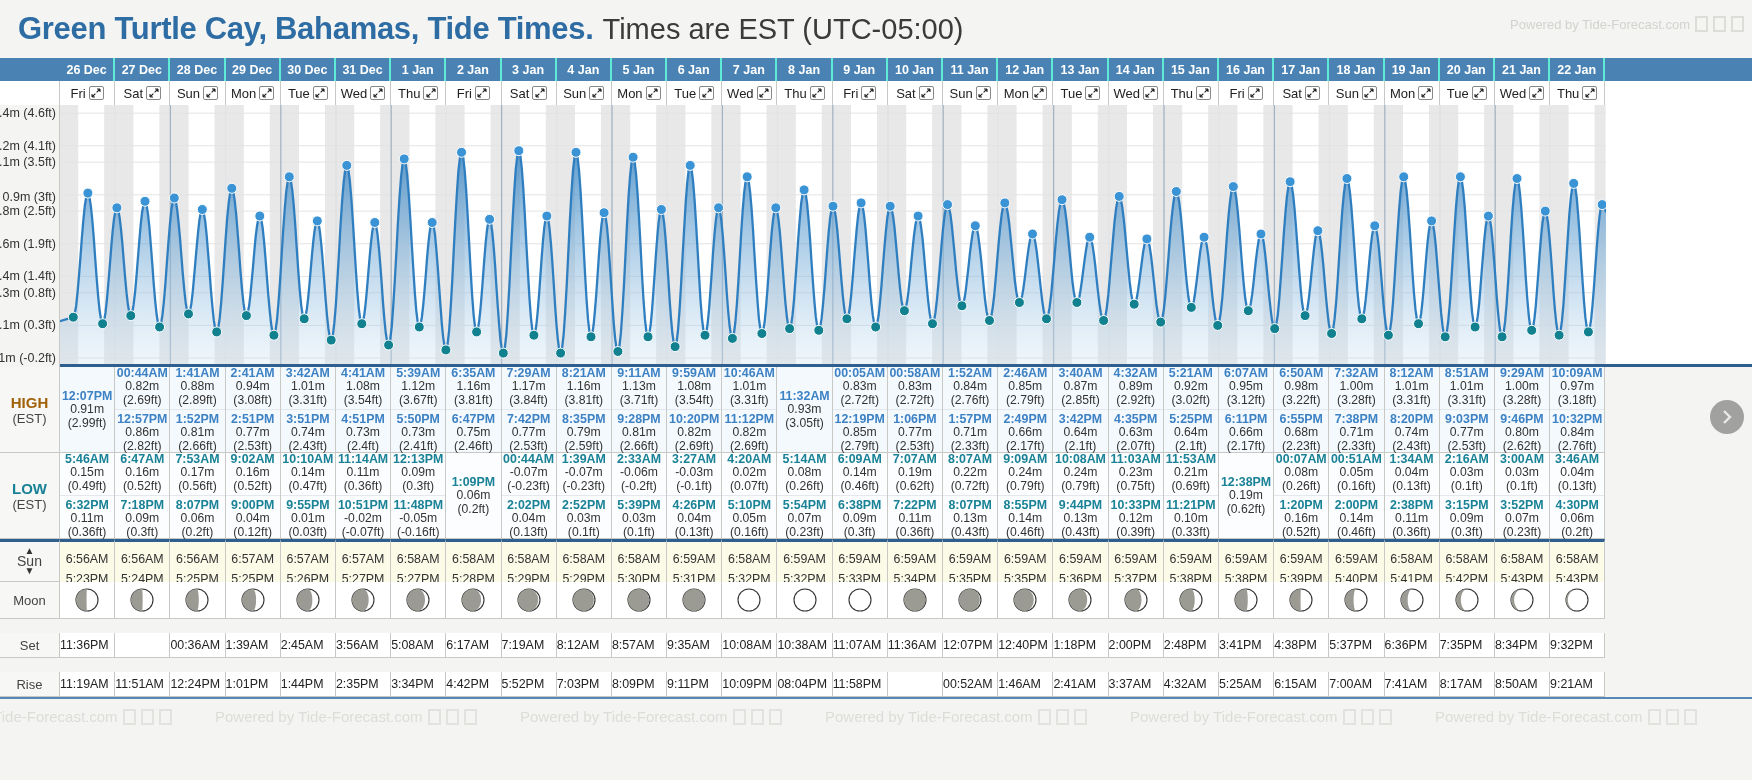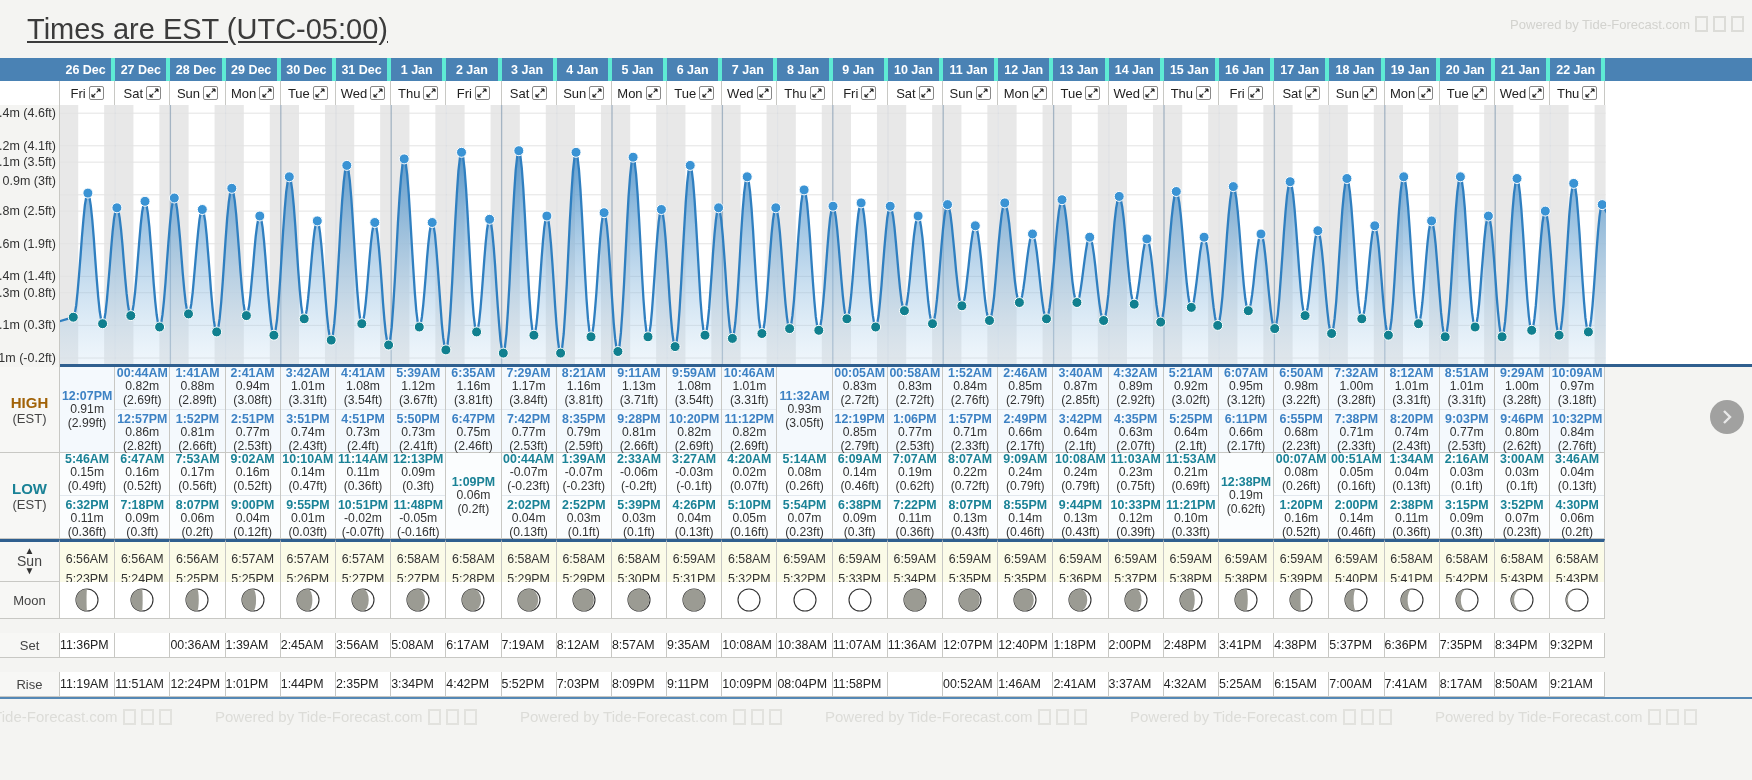--- a/index.html
+++ b/index.html
@@ -6,35 +6,35 @@
   html,body { width:1752px; height:780px; overflow:hidden; background:#f4f4f2;
     font-family:"Liberation Sans", sans-serif; }
 
   #page { position:relative; width:1752px; height:780px; background:#f4f4f2; }
 
   
   .titlebar { height:58px; display:flex; align-items:center; padding-left:18px;
     background:#f4f4f2; position:relative; }
   .title-main { font-size:31px; font-weight:bold; color:#2e6ca4; letter-spacing:-.3px;
     white-space:nowrap; }
-  .title-sub { font-size:29px; color:#3b3b3b; margin-left:9px; white-space:nowrap;text-decoration:underline; }
+  .title-sub { font-size:29px; color:#3b3b3b; margin-left:9px; white-space:nowrap; }
   .tl-watermark { position:absolute; right:8px; top:16px; display:flex; align-items:center;
     gap:5px; color:#d2d2ce; font-size:13px; }
   .wm-box { width:13px; height:16px; border:2px solid #dcdcd8; display:inline-block; }
 
   
   .lcol { width:60px; min-width:60px; }         
   .dcol { width:55.2px; min-width:55.2px; }     
 
   
   .datebar { display:flex; height:23px; background:#4a82b4; color:#fff;
     font-size:12.5px; font-weight:bold; }
   .datebar .lcol { background:#4a82b4; }
   .datebar .cell { display:flex; align-items:center; justify-content:center;
-    border-right:4px solid #5eead4; }
+    border-right:2px solid #5eead4; }
 
   .daybar { display:flex; height:24px; background:#fff; font-size:13px; color:#222; }
   .daybar .lcol { background:#fff; border-right:1px solid #c8c8c4; }
   .daybar .cell { display:flex; align-items:center; justify-content:center; gap:3px;
     border-right:1px solid #c8c8c4; background:#fff; }
   .expand { width:15px; height:14px; border:1px solid #888; border-radius:2px;
     display:inline-flex; align-items:center; justify-content:center; background:#fff;
     flex:0 0 auto; }
   .expand svg { display:block; }
 
@@ -100,20 +100,21 @@
   .navarrow { position:absolute; right:8px; top:400px; width:34px; height:34px;
     border-radius:50%; background:rgba(110,110,110,.62); display:flex;
     align-items:center; justify-content:center; z-index:40; }
 </style>
 </head>
 <body>
 
 <div id="page">
 
   <div class="titlebar">
+    <span class="title-main">Green Turtle Cay, Bahamas, Tide Times.</span>
     <span class="title-sub">Times are EST (UTC-05:00)</span>
     <span class="tl-watermark">
       <span>Powered by Tide-Forecast.com</span>
       <span class="wm-box"></span>
       <span class="wm-box"></span>
       <span class="wm-box"></span>
     </span>
   </div>
 
   <div class="datebar">
@@ -406,21 +407,21 @@
           </span>
         </div>
       </div>
   </div>
 
   <div class="chartwrap">
     <div class="axis" id="yaxis">
         <div class="tick" style="top: 8.16199px;">1.4m (4.6ft)</div>
         <div class="tick" style="top: 40.81px;">1.2m (4.1ft)</div>
         <div class="tick" style="top: 57.134px;">1.1m (3.5ft)</div>
-        <div class="tick" style="top: 76px;">0.9m (3ft)</div>
+        <div class="tick" style="top: 92px;">0.9m (3ft)</div>
         <div class="tick" style="top: 106.106px;">0.8m (2.5ft)</div>
         <div class="tick" style="top: 138.754px;">0.6m (1.9ft)</div>
         <div class="tick" style="top: 171.402px;">0.4m (1.4ft)</div>
         <div class="tick" style="top: 187.726px;">0.3m (0.8ft)</div>
         <div class="tick" style="top: 220.374px;">0.1m (0.3ft)</div>
         <div class="tick" style="top: 253.022px;">-0.1m (-0.2ft)</div>
       </div>
     <div class="plot" id="plot">
         <svg width="1545.6000000000001" height="262">
           <defs>

